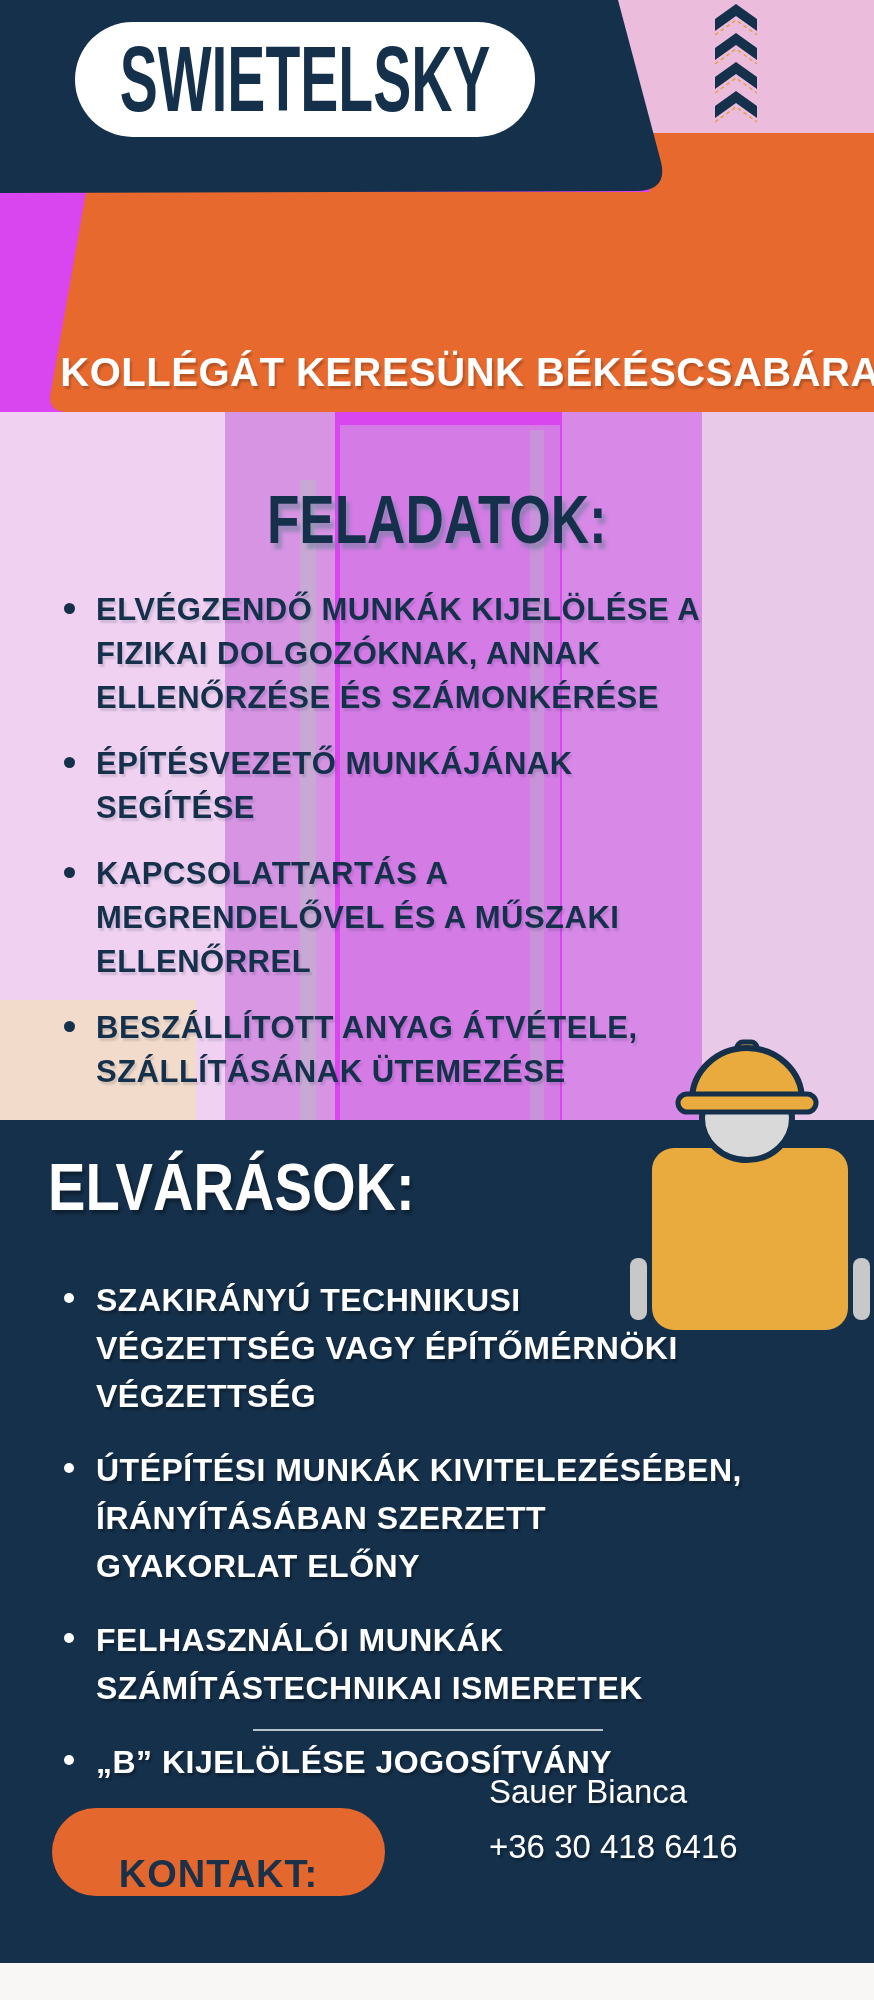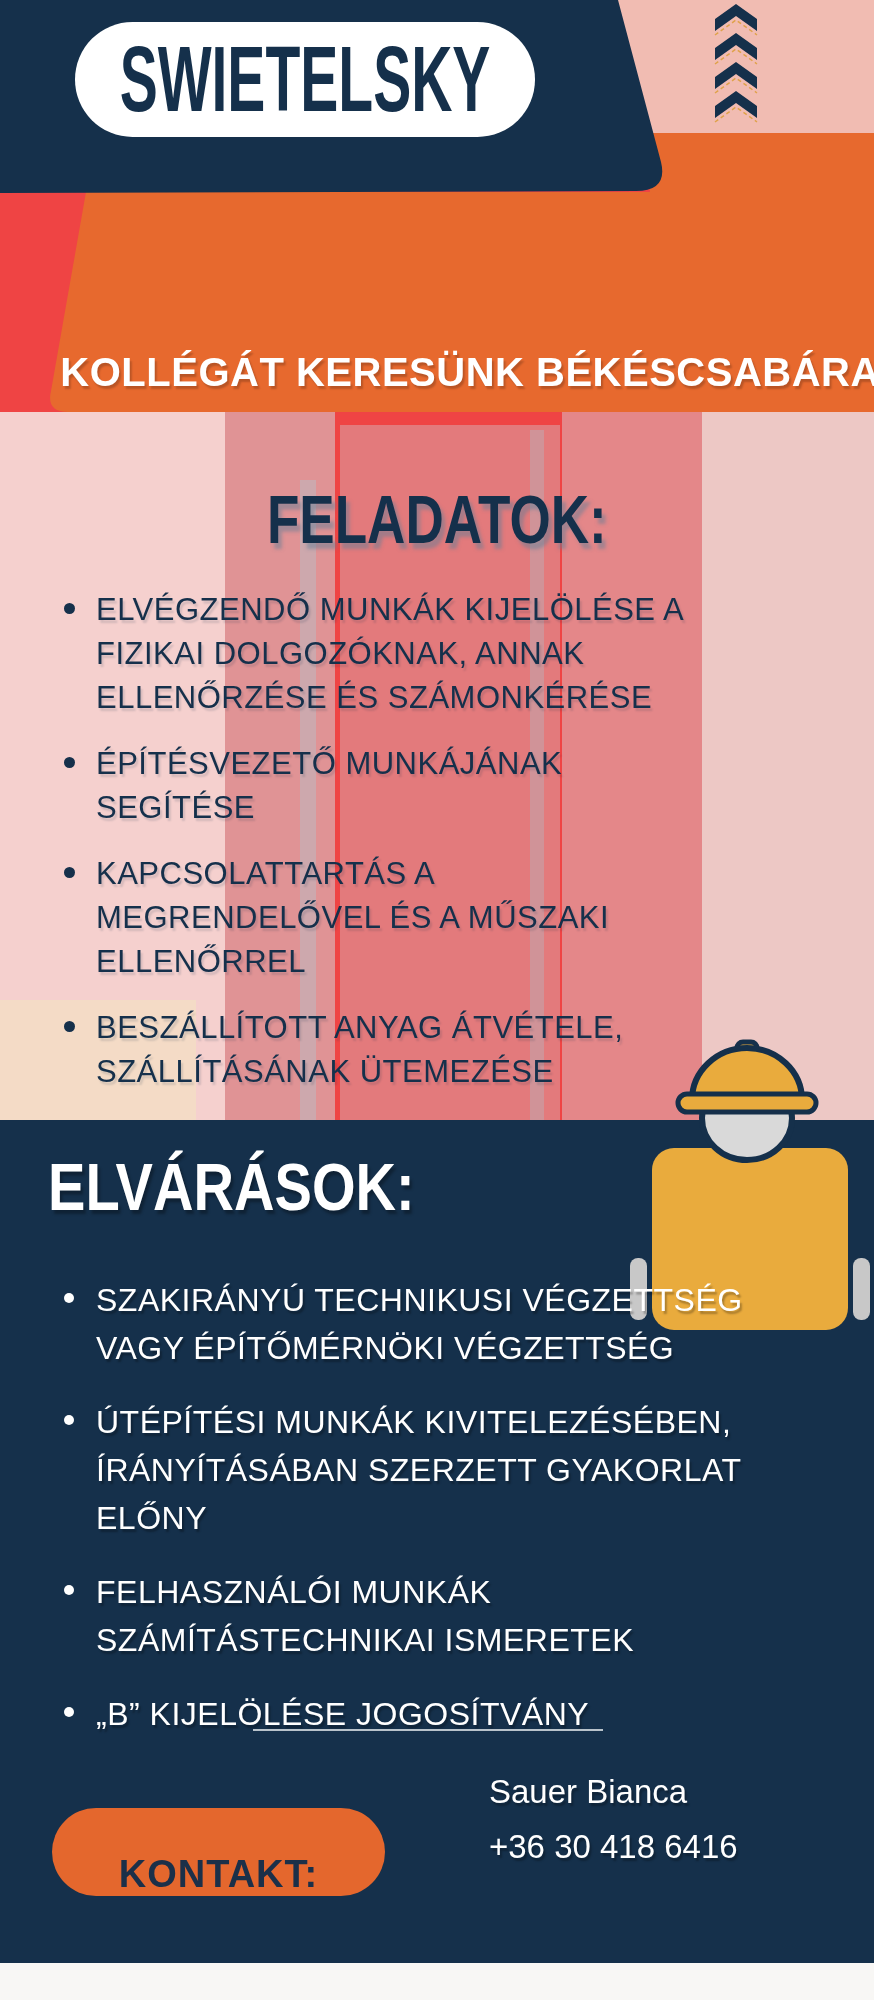--- a/index.html
+++ b/index.html
@@ -1,19 +1,19 @@
 <!DOCTYPE html>
 <html><head>
 <meta charset="utf-8">
 <style>
   html,body{margin:0;padding:0;}
   body{font-family:"Liberation Sans", sans-serif;background:#888;}
   #poster{
     position:relative;width:874px;height:2000px;margin:0 auto;
-    background:#ef4444;overflow:hidden;
+    background:#d946ef;overflow:hidden;
   }
   
   .ph{position:absolute;}
   .ph-warm{left:540px;top:0;width:334px;height:140px;background:#f1e4d7;opacity:.75;}
   .ph-col1{left:225px;top:412px;width:110px;height:708px;background:#d4d6d9;opacity:.55;}
   .ph-col2{left:340px;top:425px;width:220px;height:695px;background:#cfd3d8;opacity:.38;}
   .ph-col3{left:562px;top:412px;width:140px;height:708px;background:#d8dadd;opacity:.45;}
   .ph-bar1{left:300px;top:480px;width:16px;height:640px;background:#b9bec6;opacity:.5;}
   .ph-bar2{left:530px;top:430px;width:14px;height:690px;background:#b4bac2;opacity:.4;}
   .ph-crate{left:0;top:1000px;width:196px;height:120px;background:#f3ddc4;opacity:.85;}
@@ -41,21 +41,21 @@
     text-shadow:4px 5px 3px rgba(20,30,45,.35);white-space:nowrap;line-height:1;}
   .banner-subtitle{top:352px;padding-left:40px;}
   .banner-subtitle .sx{font-size:40px;font-weight:700;color:#ffffff;letter-spacing:.5px;
     text-shadow:2px 3px 2px rgba(0,0,0,.2);white-space:nowrap;line-height:1;}
 
   .tasks-heading{top:485px;}
   .tasks-heading .sx{font-size:68px;font-weight:700;color:#15304b;transform:scaleX(.78);
     text-shadow:5px 6px 4px rgba(100,125,150,.5);white-space:nowrap;line-height:1;}
 
   ul.blist{list-style:none;margin:0;padding:0;}
-  ul.blist li{position:relative;padding-left:34px;font-weight:400;letter-spacing:.5px;}
+  ul.blist li{position:relative;padding-left:34px;font-weight:700;letter-spacing:.5px;}
   ul.blist li::before{content:"";position:absolute;left:2px;border-radius:50%;}
 
   .tasks-list{left:62px;top:588px;width:640px;}
   .tasks-list li{font-size:31px;line-height:44px;color:#15304b;margin-bottom:22px;
     text-shadow:2px 3px 2px rgba(21,48,75,.15);}
   .tasks-list li::before{top:15px;width:11px;height:11px;background:#15304b;}
 
   .req-heading{left:48px;top:1154px;}
   .req-heading .sx{font-size:66px;font-weight:700;color:#ffffff;transform:scaleX(.85);
     transform-origin:left center;text-shadow:3px 4px 3px rgba(0,0,0,.3);white-space:nowrap;line-height:1;}

